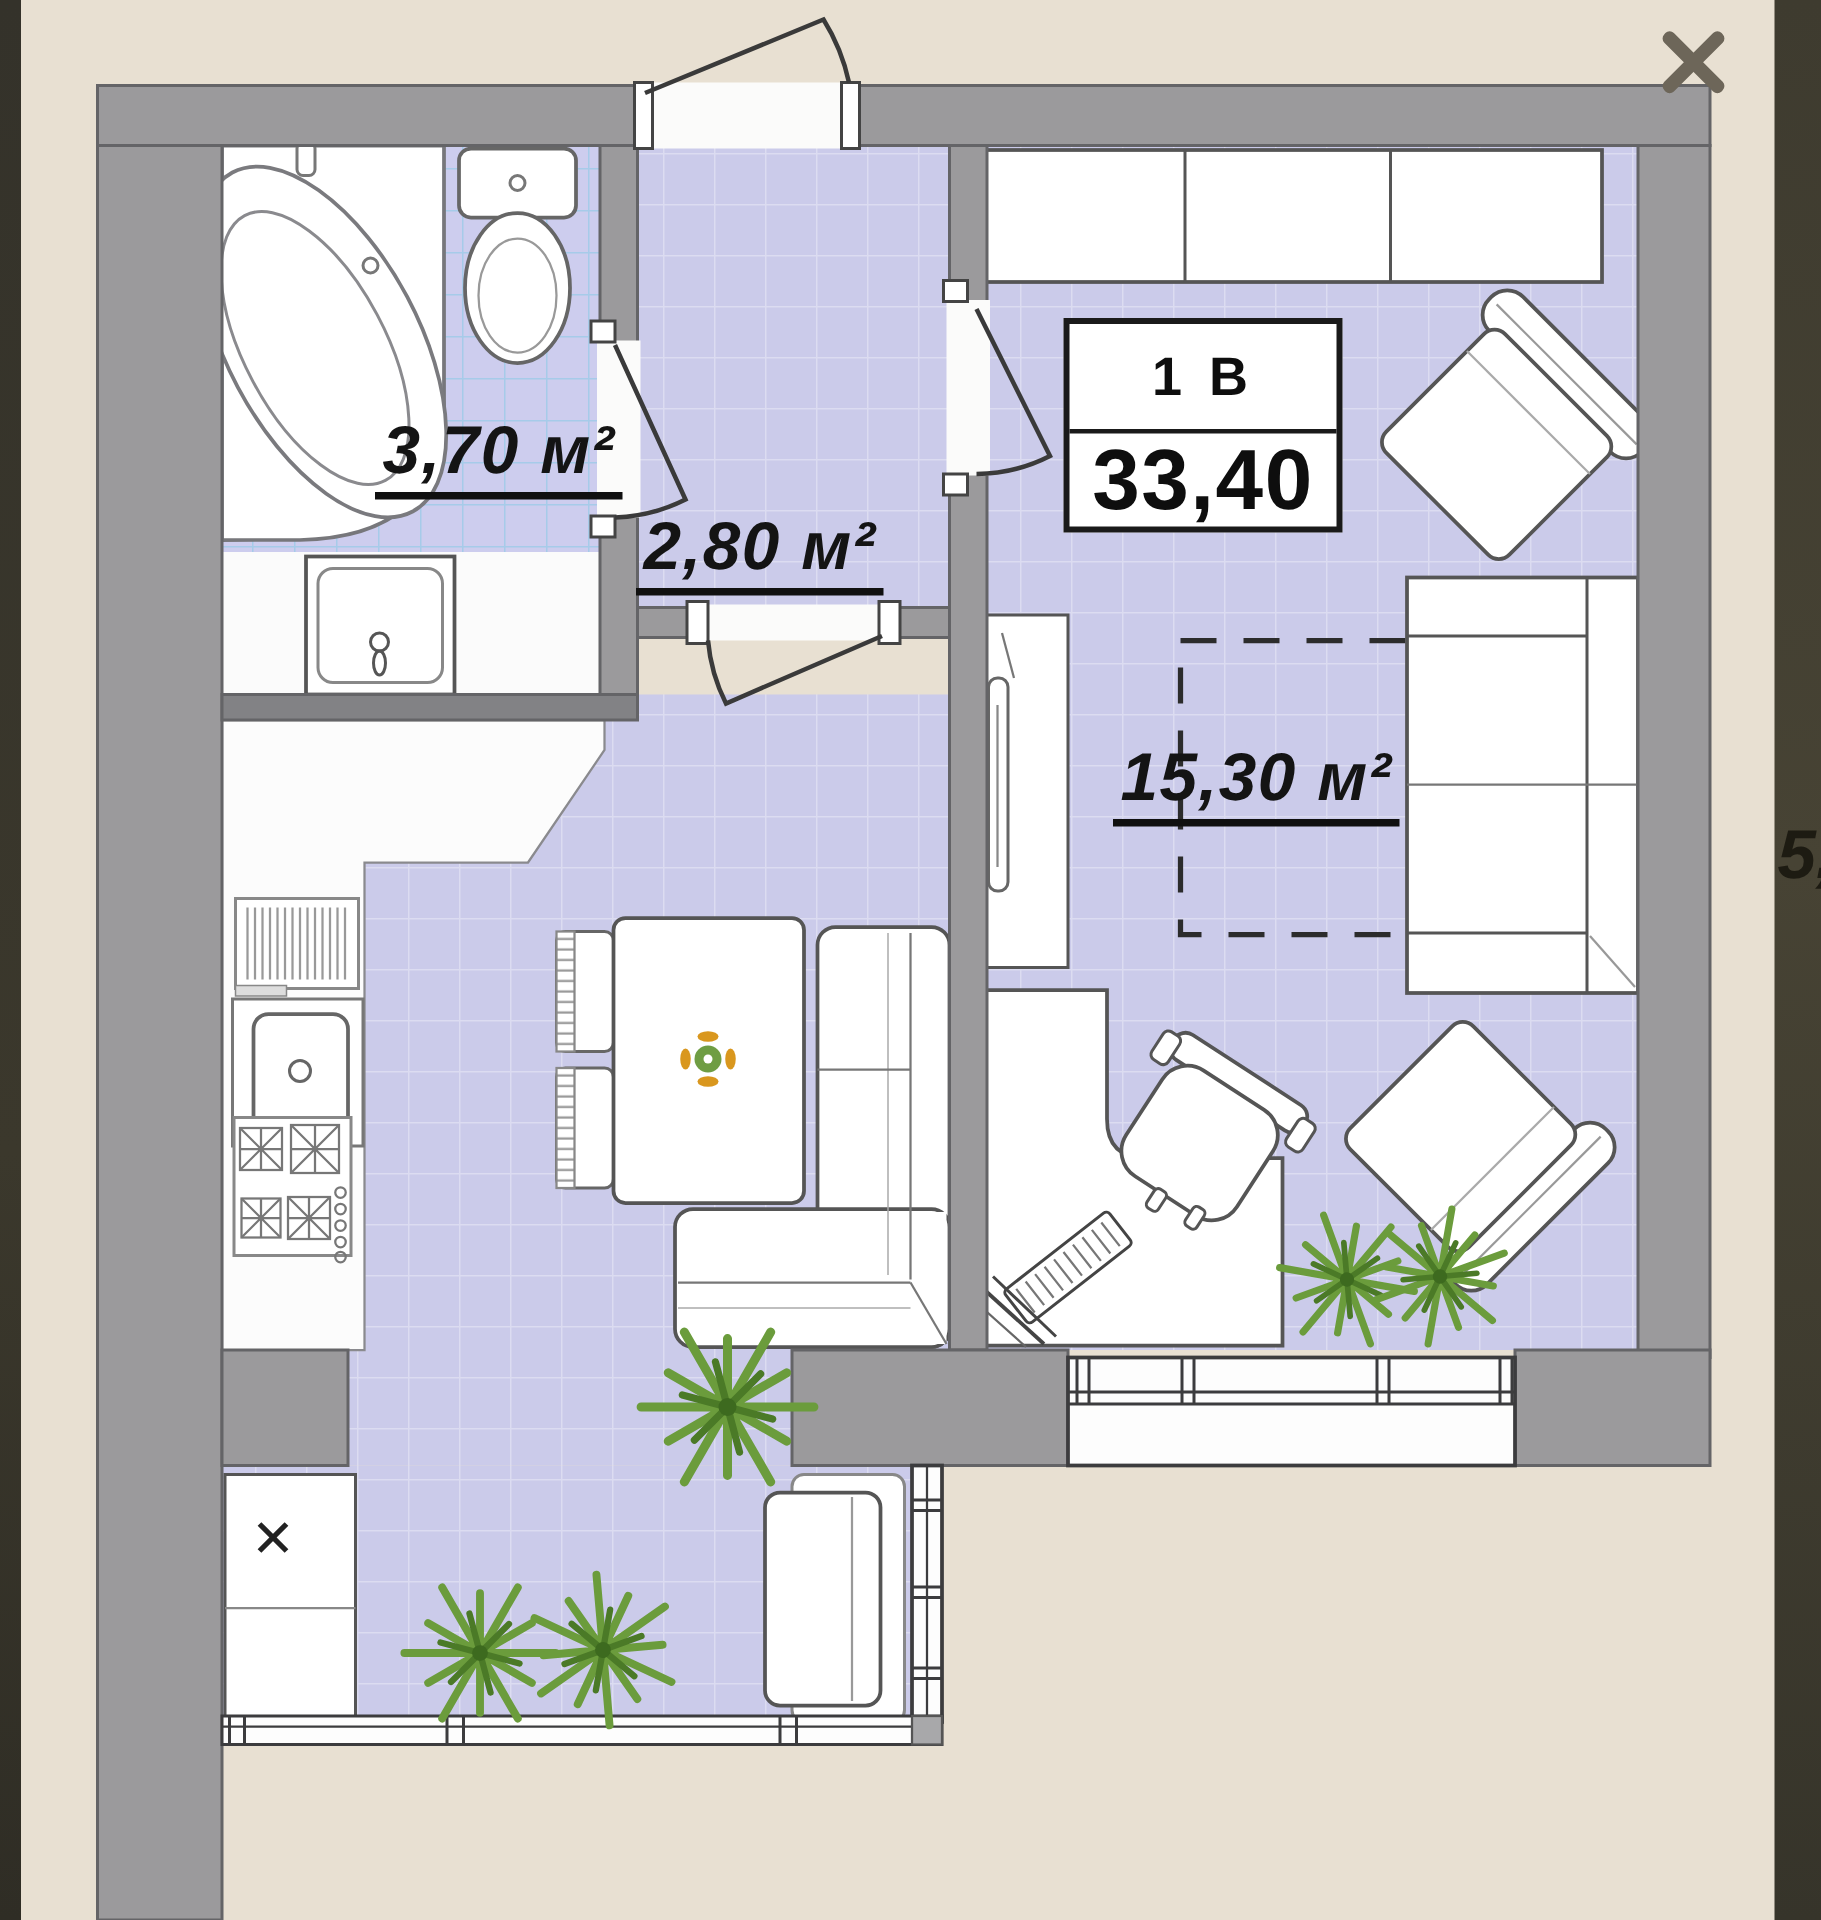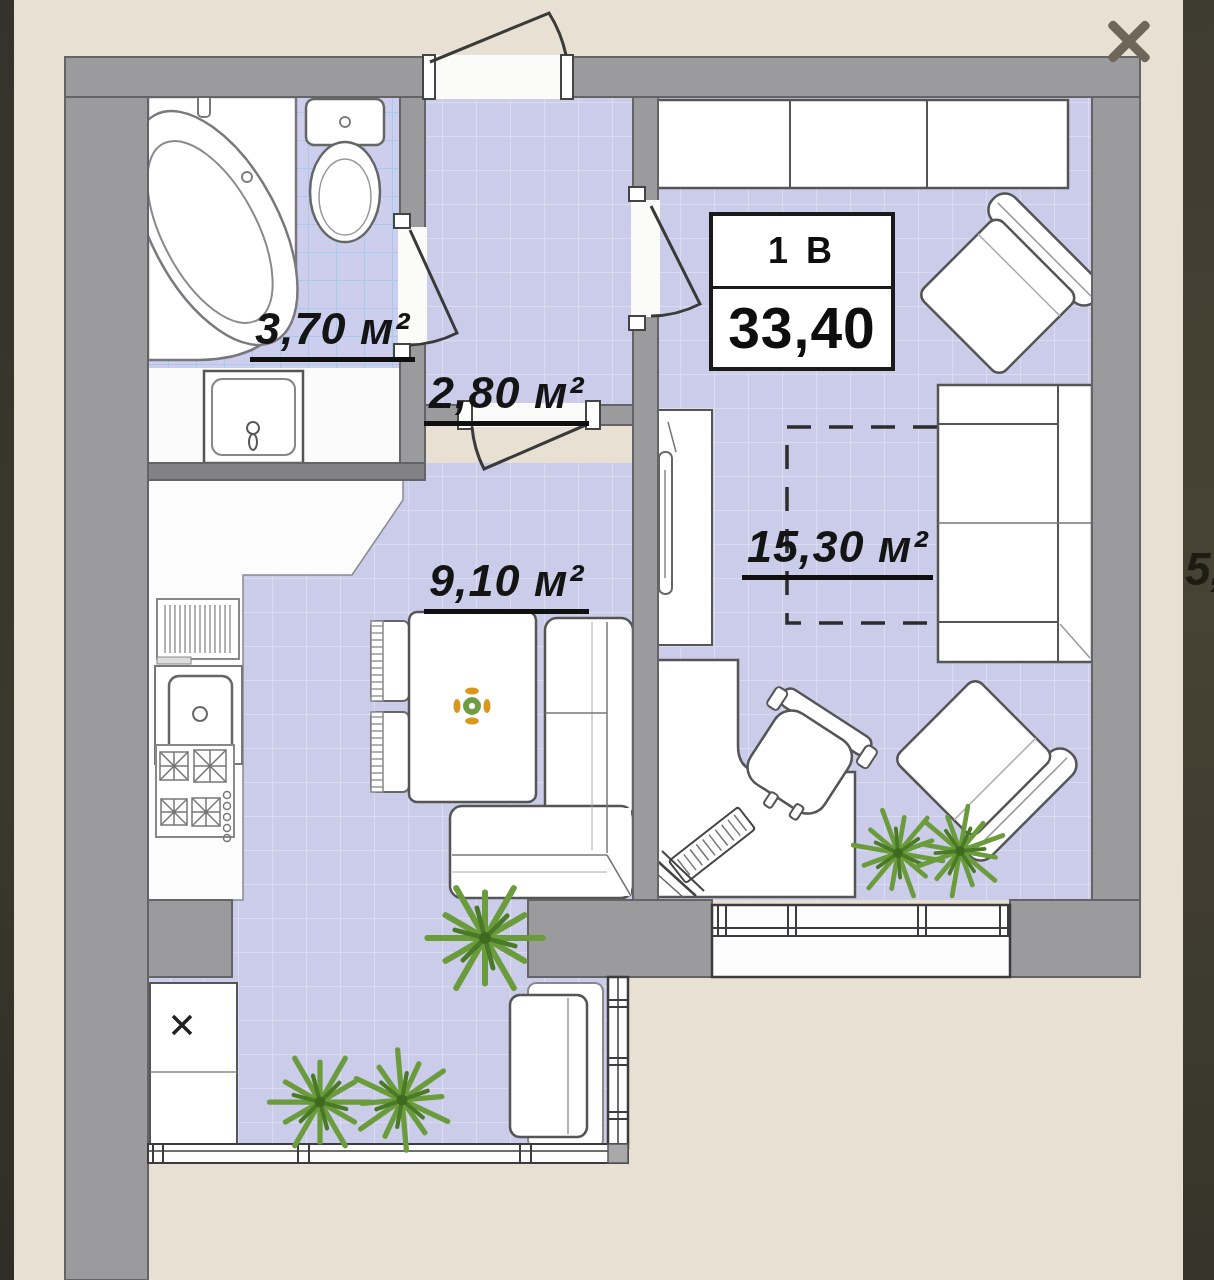--- a/index.html
+++ b/index.html
@@ -21,32 +21,32 @@
   }
   #close-btn .bar{
     position:absolute;left:2px;top:25px;width:54px;height:9px;border-radius:4px;background:#6d6659;
   }
   #close-btn .bar.b1{transform:rotate(45deg);}
   #close-btn .bar.b2{transform:rotate(-45deg);}
   #plan-svg{position:absolute;left:0;top:0;}
   .area-label{
     position:absolute;color:#141414;white-space:nowrap;
     font:italic 700 45px "Liberation Sans", sans-serif;
-    border-bottom:5px solid #101010;padding:0 5px 2px 5px;letter-spacing:1px;margin-top:29px;
+    border-bottom:5px solid #101010;padding:0 5px 2px 5px;letter-spacing:1px;
   }
   #unit-box{
     position:absolute;left:709px;top:212px;width:186px;
     background:#fff;border:4px solid #1a1a1a;box-sizing:border-box;
   }
   #unit-box .cell{
     display:flex;align-items:center;justify-content:center;
     color:#0e0e0e;font-weight:700;line-height:1;
   }
   #unit-type{height:70px;font-size:36px;border-bottom:3px solid #1a1a1a;letter-spacing:4px;}
-  #unit-area{height:78px;font-size:57px;letter-spacing:1px;}
+  #unit-area{height:62px;font-size:57px;letter-spacing:1px;}
 </style>
 </head>
 <body>
 
 <div id="screen">
 
   <svg id="plan-svg" width="1214" height="1280" viewBox="0 0 1214 1280">
     <defs>
       <pattern id="gridW" width="34" height="34" patternUnits="userSpaceOnUse">
         <rect width="34" height="34" fill="#cbcbea"></rect>
@@ -279,21 +279,20 @@
       <use href="#palm" transform="translate(485,938) scale(1.2)"></use>
       <use href="#palm" transform="translate(320,1102) scale(1.05)"></use>
       <use href="#palm" transform="translate(402,1100) scale(1.05) rotate(25)"></use>
       <use href="#palm" transform="translate(898,853) scale(0.95) rotate(10)"></use>
       <use href="#palm" transform="translate(960,851) scale(0.95) rotate(-20)"></use>
     </g>
   </svg>
 
   <div class="area-label" style="left:250px;top:274px;">3,70 м²</div>
   <div class="area-label" style="left:424px;top:338px;text-align:center;">2,80 м²</div>
-  <div class="area-label" style="left:424px;top:526px;">9,10 м²</div>
   <div class="area-label" style="left:742px;top:492px;">15,30 м²</div>
 
   <div id="unit-box">
     <div class="cell" id="unit-type">1 B</div>
     <div class="cell" id="unit-area">33,40</div>
   </div>
 
   <div class="side-strip" id="strip-left"></div>
   <div class="side-strip" id="strip-right">
     <span id="edge-fragment">5,</span>

